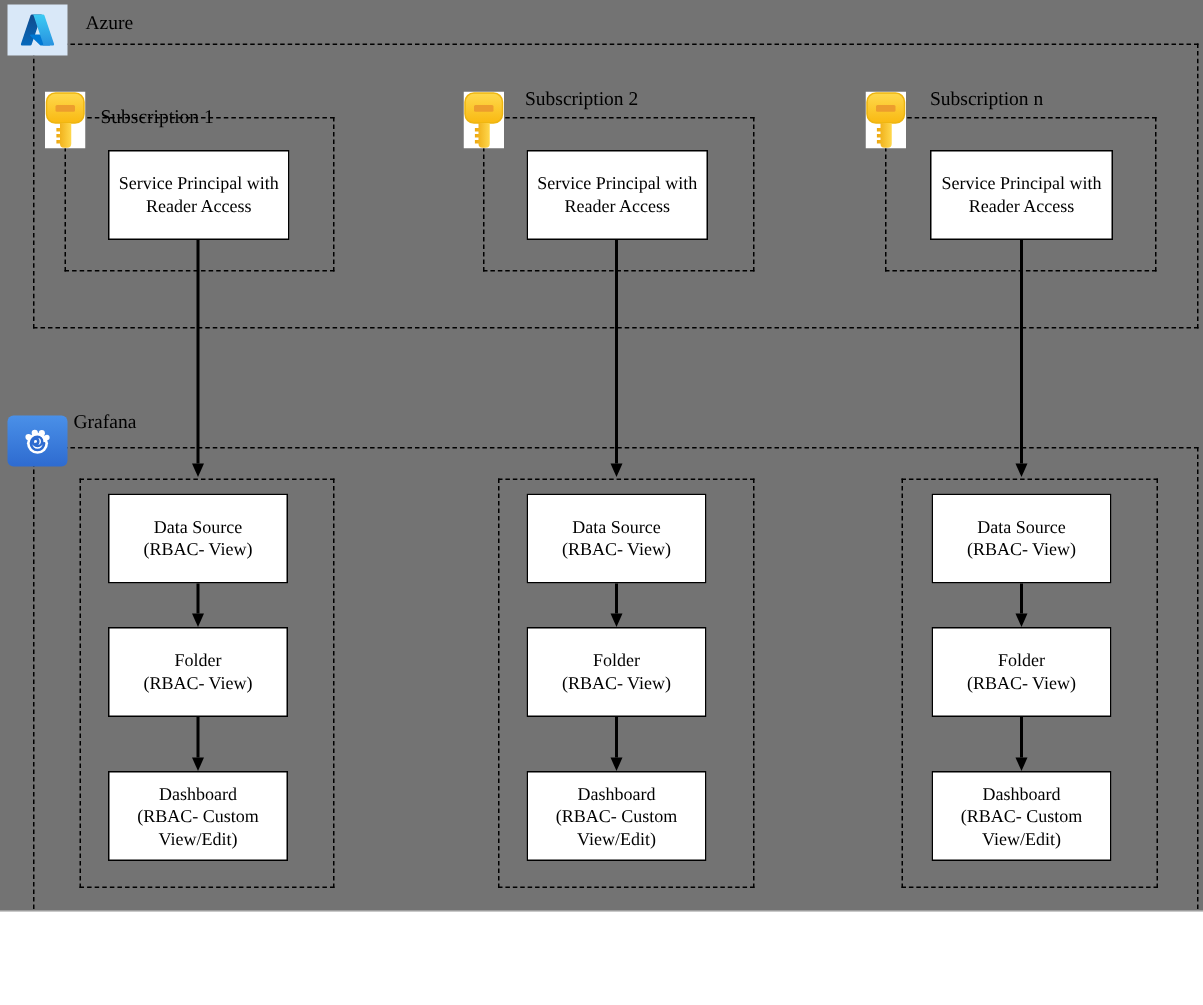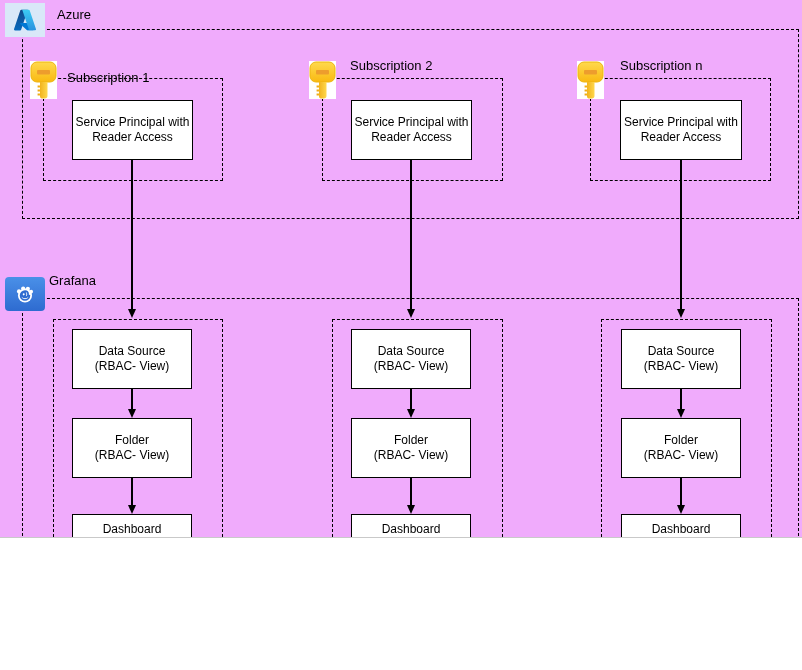--- a/index.html
+++ b/index.html
@@ -1,18 +1,18 @@
 <!DOCTYPE html>
 <html style="--line: #000000; --azure-icon-bg: #d9e8f8; --azure-blue: #2a7de1; --grafana-blue: #2e6bd0; --key-gold: #ffc82e; --key-slot: #ed9d2d;"><head>
 <meta charset="utf-8">
 <style>
   html,body{margin:0;padding:0;background:#fff;}
   #stage{
-    position:relative;width:802px;height:538px;background:#f0abfc;overflow:hidden;
-    font-family:Liberation Sans, sans-serif;color:#000;
+    position:relative;width:802px;height:608px;background:#737373;overflow:hidden;
+    font-family:Liberation Serif, serif;color:#000;
   }
   .region{position:absolute;border:1px dashed #000;box-sizing:border-box;background:transparent;}
   .subbox{position:absolute;border:1px dashed #000;box-sizing:border-box;background:transparent;}
   .node{
     position:absolute;border:1px solid #000;background:#fff;box-sizing:border-box;
     display:flex;align-items:center;justify-content:center;text-align:center;
     font-size:12px;line-height:15px;white-space:pre-line;padding:2px;
   }
   .lbl{position:absolute;font-size:13px;line-height:16px;white-space:nowrap;}
   .icon{position:absolute;}

